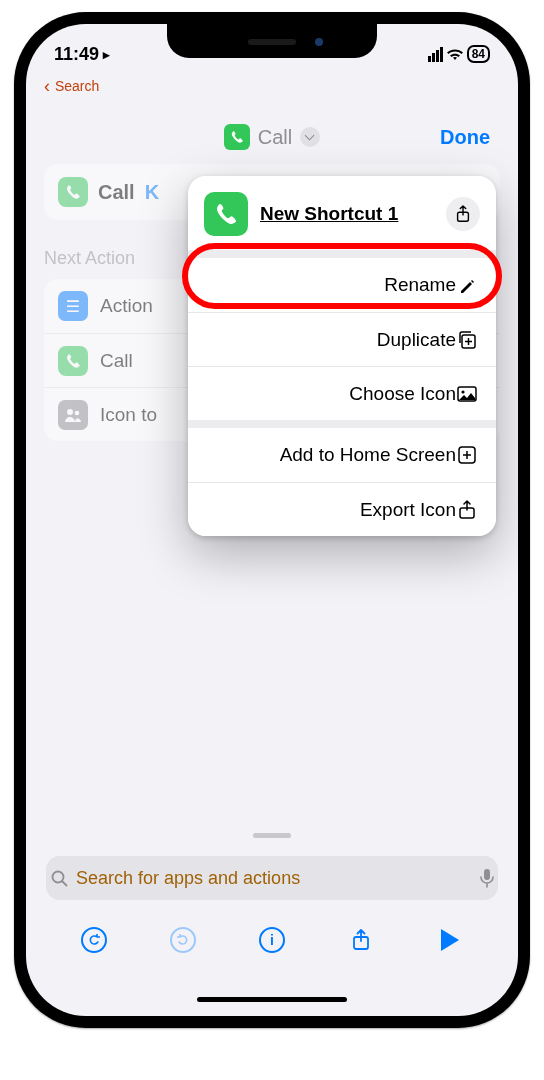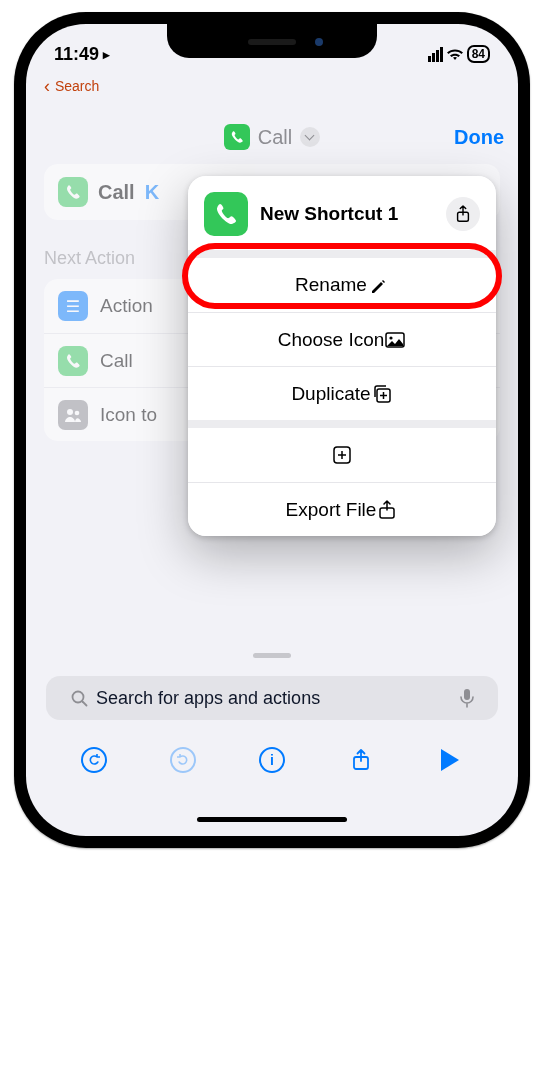--- a/index.html
+++ b/index.html
@@ -1,20 +1,20 @@
 <!DOCTYPE html>
 <html><head>
 <meta charset="utf-8">
 <style>
   * { box-sizing: border-box; margin: 0; padding: 0; font-family: -apple-system, "Helvetica Neue", Helvetica, Arial, sans-serif; }
   body { background:#ffffff; width:544px; height:1080px; position:relative; overflow:hidden; }
 
   
   .phone {
-    position:absolute; left:14px; top:12px; width:516px; height:836px;
+    position:absolute; left:14px; top:12px; width:516px; height:1016px;
     background:#000; border-radius:72px; box-shadow:0 1px 2px #aaa;
   }
   .screen {
     position:absolute; left:12px; top:12px; right:12px; bottom:12px;
     background:#f2f2f7; border-radius:60px; overflow:hidden;
   }
   .notch {
     position:absolute; top:0; left:50%; transform:translateX(-50%);
     width:210px; height:34px; background:#000;
     border-bottom-left-radius:22px; border-bottom-right-radius:22px;
@@ -34,21 +34,21 @@
   .batt-pill { border:2px solid #000; border-radius:7px; padding:1px 3px; font-size:12px; line-height:12px; font-weight:700;}
   .loc-icon { font-size:13px; }
 
   
   .back-search { position:absolute; top:52px; left:18px; font-size:14px; color:#c2410c; z-index:40;}
   .back-search::before { content:"‹"; font-size:18px; margin-right:1px; vertical-align:-1px;}
 
   
   .nav { position:absolute; top:86px; left:0; right:0; height:54px; display:flex; align-items:center; justify-content:center; }
   .nav .title-wrap { display:flex; align-items:center; gap:8px; color:#8e8e93;}
-  .nav .done { position:absolute; right:14px; color:#007aff; font-size:20px; font-weight:600;}
+  .nav .done { position:absolute; right:28px; color:#007aff; font-size:20px; font-weight:600;}
   .nav .chev { width:20px; height:20px; border-radius:50%; background:#e1e1e5; position:relative;}
   .nav .chev::after { content:""; position:absolute; left:6px; top:5px; width:6px; height:6px; border-right:1.5px solid #8e8e93; border-bottom:1.5px solid #8e8e93; transform:rotate(45deg);}
 
   
   .phone-ico { background:#33c759; border-radius:8px; display:flex; align-items:center; justify-content:center; color:#fff; }
   .phone-ico.sm { width:26px; height:26px; border-radius:6px; font-size:15px;}
   .phone-ico.md { width:30px; height:30px; font-size:17px;}
   .phone-ico.lg { width:44px; height:44px; border-radius:10px; font-size:24px;}
 
   
@@ -63,38 +63,38 @@
   .sqico { width:30px; height:30px; border-radius:7px; display:flex; align-items:center; justify-content:center; color:#fff; font-size:16px;}
   .sqico.blue { background:#007aff; }
   .sqico.grey { background:#8e8e93; }
 
   
   .popover {
     position:absolute; top:152px; left:162px; width:308px;
     background:#f6f6f8; border-radius:18px; box-shadow:0 18px 50px rgba(0,0,0,0.28), 0 2px 6px rgba(0,0,0,0.18);
     z-index:60; overflow:hidden;
   }
-  .pop-head { display:flex; align-items:center; gap:12px; padding:16px 16px 14px 16px; background:#fff;}
+  .pop-head { display:flex; align-items:center; gap:12px; padding:16px 16px 14px 16px; background:#fff;text-decoration:underline;}
   .pop-head .title { font-size:19px; font-weight:700; flex:1;}
   .share-pill { width:34px; height:34px; border-radius:50%; background:#eeeef0; display:flex; align-items:center; justify-content:center;}
   .pop-group { background:#fff; }
   .pop-sep { height:8px; background:#ececef; }
-  .pop-item { height:54px; display:flex; align-items:center; justify-content:center; padding:0 18px; font-size:19px; border-top:1px solid #e6e6ea;}
+  .pop-item { height:54px; display:flex; align-items:center; justify-content:flex-end; padding:0 18px; font-size:19px; border-top:1px solid #e6e6ea;}
   .pop-group .pop-item:first-child { border-top:none;}
   .pop-item .glyph { width:22px; display:flex; justify-content:center;}
 
   
   .highlight-oval {
     position:absolute; top:219px; left:156px; width:320px; height:66px;
     border:6px solid #ff0000; border-radius:33px; z-index:70; pointer-events:none;
   }
 
   
   .grab { position:absolute; bottom:178px; left:50%; transform:translateX(-50%); width:38px; height:5px; background:#c7c7cc; border-radius:3px;}
-  .search-bar { position:absolute; bottom:116px; left:20px; right:20px; height:44px; background:#e3e3e8; border-radius:14px; display:flex; align-items:center; padding:0 24px; color:#0f172a; font-size:18px;}
+  .search-bar { position:absolute; bottom:116px; left:20px; right:20px; height:44px; background:#e3e3e8; border-radius:14px; display:flex; align-items:center; padding:0 4px; color:#a16207; font-size:18px;}
   .search-bar .mag { margin-right:8px;}
   .search-bar .mic { margin-left:auto;}
   .toolbar { position:absolute; bottom:50px; left:0; right:0; height:52px; display:flex; justify-content:space-around; align-items:center; padding:0 24px;}
   .tool-ico { width:30px; height:30px; display:flex; align-items:center; justify-content:center; color:#007aff;}
   .tool-ico.disabled { opacity:0.35;}
   .tool-circle { width:26px; height:26px; border:2px solid currentColor; border-radius:50%; display:flex; align-items:center; justify-content:center; font-size:14px; font-weight:700;}
   .play { width:0; height:0; border-left:18px solid #007aff; border-top:11px solid transparent; border-bottom:11px solid transparent;}
   .home-ind { position:absolute; bottom:14px; left:50%; transform:translateX(-50%); width:150px; height:5px; background:#000; border-radius:3px;}
 
   svg { display:block; }
@@ -208,52 +208,53 @@
       <div class="pop-group">
         <div class="pop-item">
           <span>Rename</span>
           <span class="glyph">
             <svg width="18" height="18" viewBox="0 0 18 18">
                 <path d="M3 15l9-9 2 2-9 9H3v-2zM13 5l1-1 2 2-1 1-2-2z" fill="#000"></path>
               </svg>
           </span>
         </div>
         <div class="pop-item">
+          <span>Duplicate</span>
+          <span class="glyph">
+            <svg width="20" height="20" viewBox="0 0 20 20">
+                <rect x="5" y="5" width="13" height="13" rx="2" stroke="#000" stroke-width="1.5" fill="none"></rect>
+                <path d="M11.5 8v7M8 11.5h7" stroke="#000" stroke-width="1.5"></path>
+                <path d="M3 13V4a2 2 0 012-2h9" stroke="#000" stroke-width="1.5" fill="none"></path>
+              </svg>
+          </span>
+        </div>
+        <div class="pop-item">
           <span>Choose Icon</span>
           <span class="glyph">
             <svg width="20" height="16" viewBox="0 0 20 16">
                 <rect x="1" y="1" width="18" height="14" rx="2" stroke="#000" stroke-width="1.5" fill="none"></rect>
                 <circle cx="6" cy="6" r="1.6" fill="#000"></circle>
                 <path d="M2 14l5-5 3 3 4-5 4 5v2H2z" fill="#000"></path>
               </svg>
           </span>
         </div>
-        <div class="pop-item">
-          <span>Duplicate</span>
-          <span class="glyph">
-            <svg width="20" height="20" viewBox="0 0 20 20">
-                <rect x="5" y="5" width="13" height="13" rx="2" stroke="#000" stroke-width="1.5" fill="none"></rect>
-                <path d="M11.5 8v7M8 11.5h7" stroke="#000" stroke-width="1.5"></path>
-                <path d="M3 13V4a2 2 0 012-2h9" stroke="#000" stroke-width="1.5" fill="none"></path>
-              </svg>
-          </span>
-        </div>
       </div>
       <div class="pop-sep"></div>
       <div class="pop-group">
         <div class="pop-item">
+          <span>Add to Home Screen</span>
           <span class="glyph">
             <svg width="20" height="20" viewBox="0 0 20 20">
                 <rect x="2" y="2" width="16" height="16" rx="3" stroke="#000" stroke-width="1.5" fill="none"></rect>
                 <path d="M10 6v8M6 10h8" stroke="#000" stroke-width="1.5"></path>
               </svg>
           </span>
         </div>
         <div class="pop-item">
-          <span>Export File</span>
+          <span>Export Icon</span>
           <span class="glyph">
             <svg width="18" height="20" viewBox="0 0 18 20">
                 <path d="M9 1v9M9 1l-3 3M9 1l3 3" stroke="#000" stroke-width="1.5" fill="none" stroke-linecap="round"></path>
                 <rect x="2" y="8" width="14" height="10" rx="2" stroke="#000" stroke-width="1.5" fill="none"></rect>
               </svg>
           </span>
         </div>
       </div>
     </div>
 

